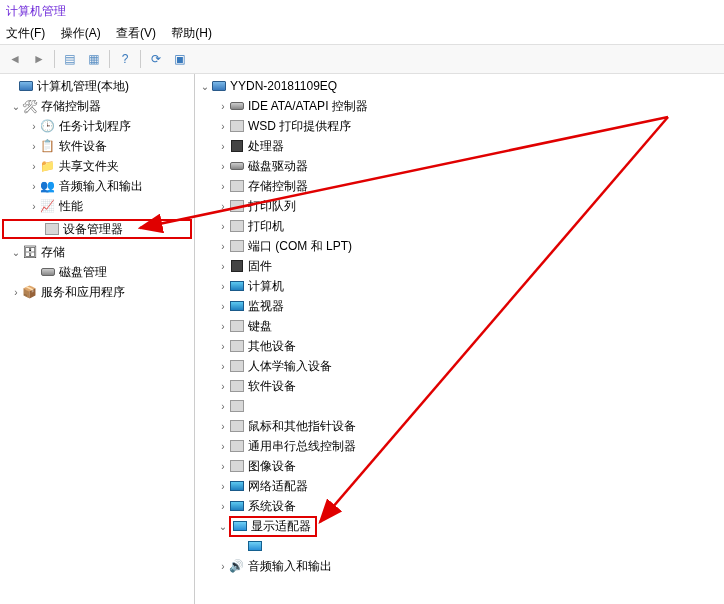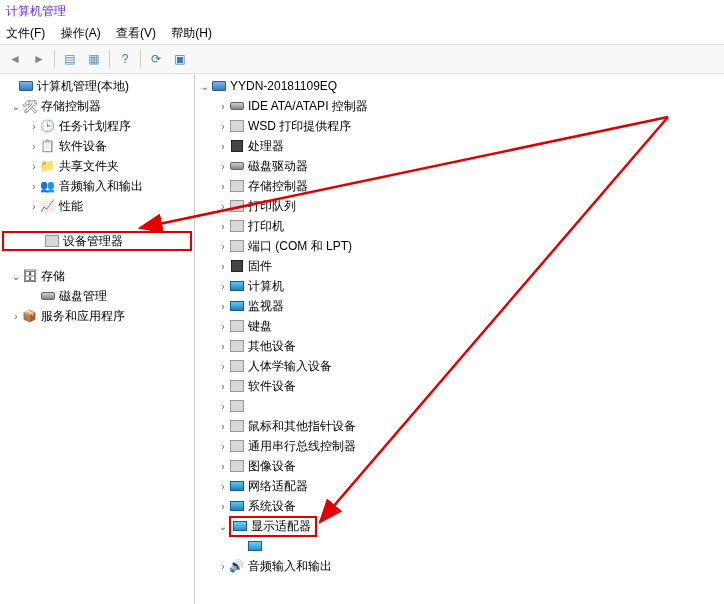--- a/index.html
+++ b/index.html
@@ -100,21 +100,21 @@
     <div class="tree-row" style="padding-left:28px">
       <span class="expander">›</span>
       <span class="icon">👥</span>
       <span class="label">音频输入和输出</span>
     </div>
     <div class="tree-row" style="padding-left:28px">
       <span class="expander">›</span>
       <span class="icon">📈</span>
       <span class="label">性能</span>
     </div>
-    <div class="tree-row highlight-box" style="padding-left:40px; margin:15px 2px;">
+    <div class="tree-row highlight-box" style="padding-left:40px; margin:3px 2px;">
       <span class="icon">
           <span class="ic-generic"></span>
         </span>
       <span class="label">设备管理器</span>
     </div>
     <div class="tree-row" style="padding-left:10px">
       <span class="expander">⌄</span>
       <span class="icon">🗄</span>
       <span class="label">存储</span>
     </div>

